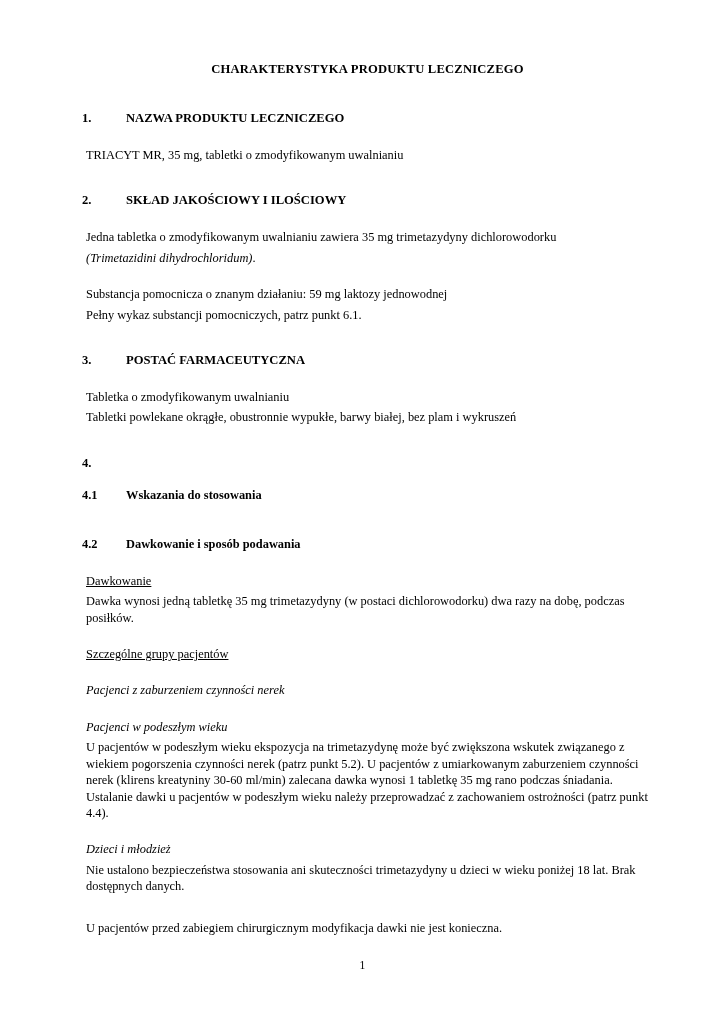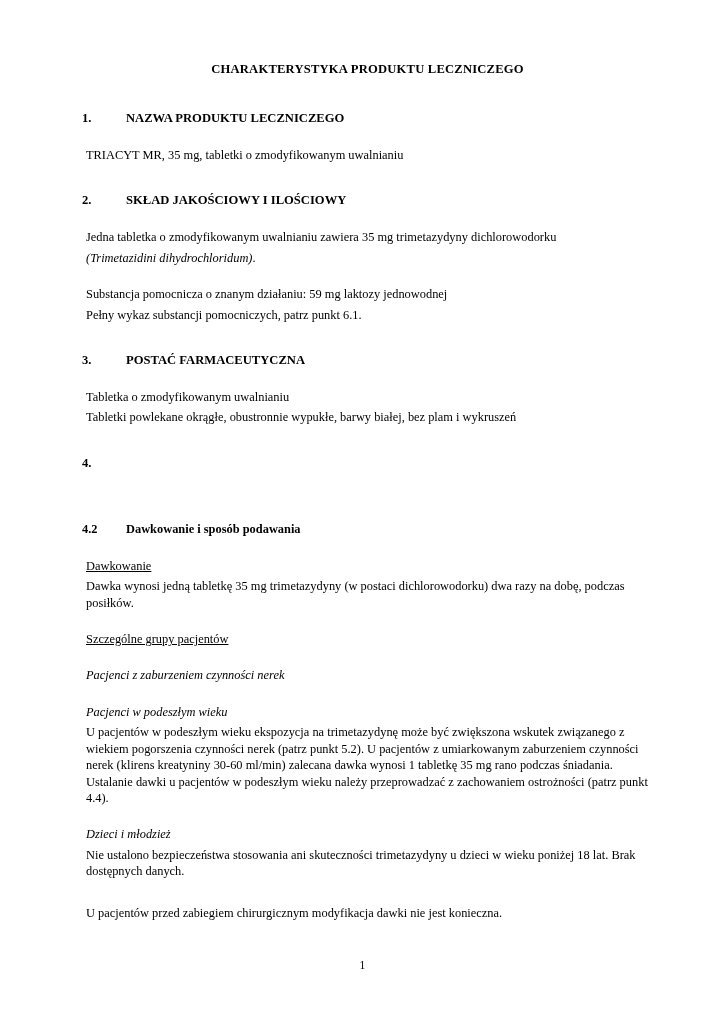--- a/index.html
+++ b/index.html
@@ -105,20 +105,24 @@
   <p class="body">Tabletki powlekane okrągłe, obustronnie wypukłe, barwy białej, bez plam i wykruszeń</p>
 
   <div class="gap-lg"></div>
 
   <div class="section-head">
     <span class="num">4.</span>
   </div>
 
   <div class="gap-md"></div>
 
+  <div class="subsection-head">
+    <span class="num">4.1</span>
+    <span>Wskazania do stosowania</span>
+  </div>
   <div class="gap-md"></div>
 
   <div class="gap-md"></div>
 
   <div class="subsection-head">
     <span class="num">4.2</span>
     <span>Dawkowanie i sposób podawania</span>
   </div>
 
   <div class="gap-md"></div>

